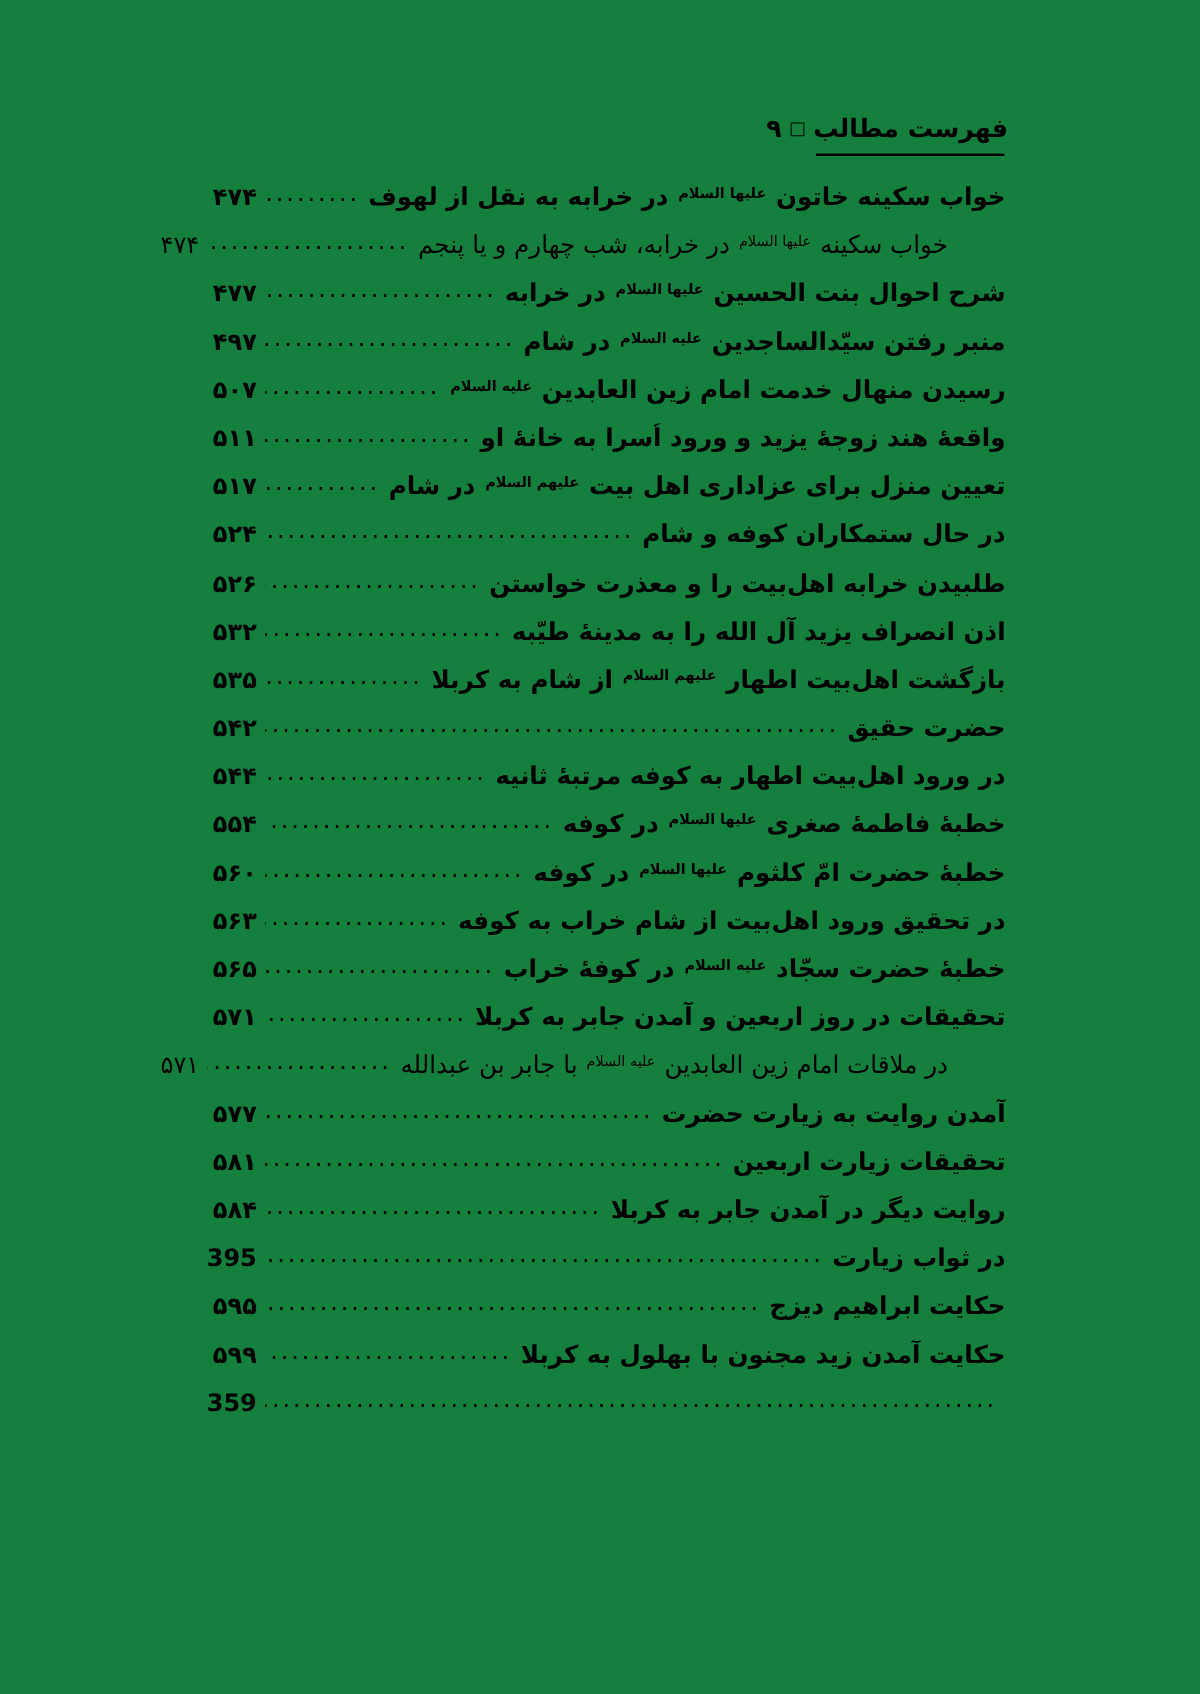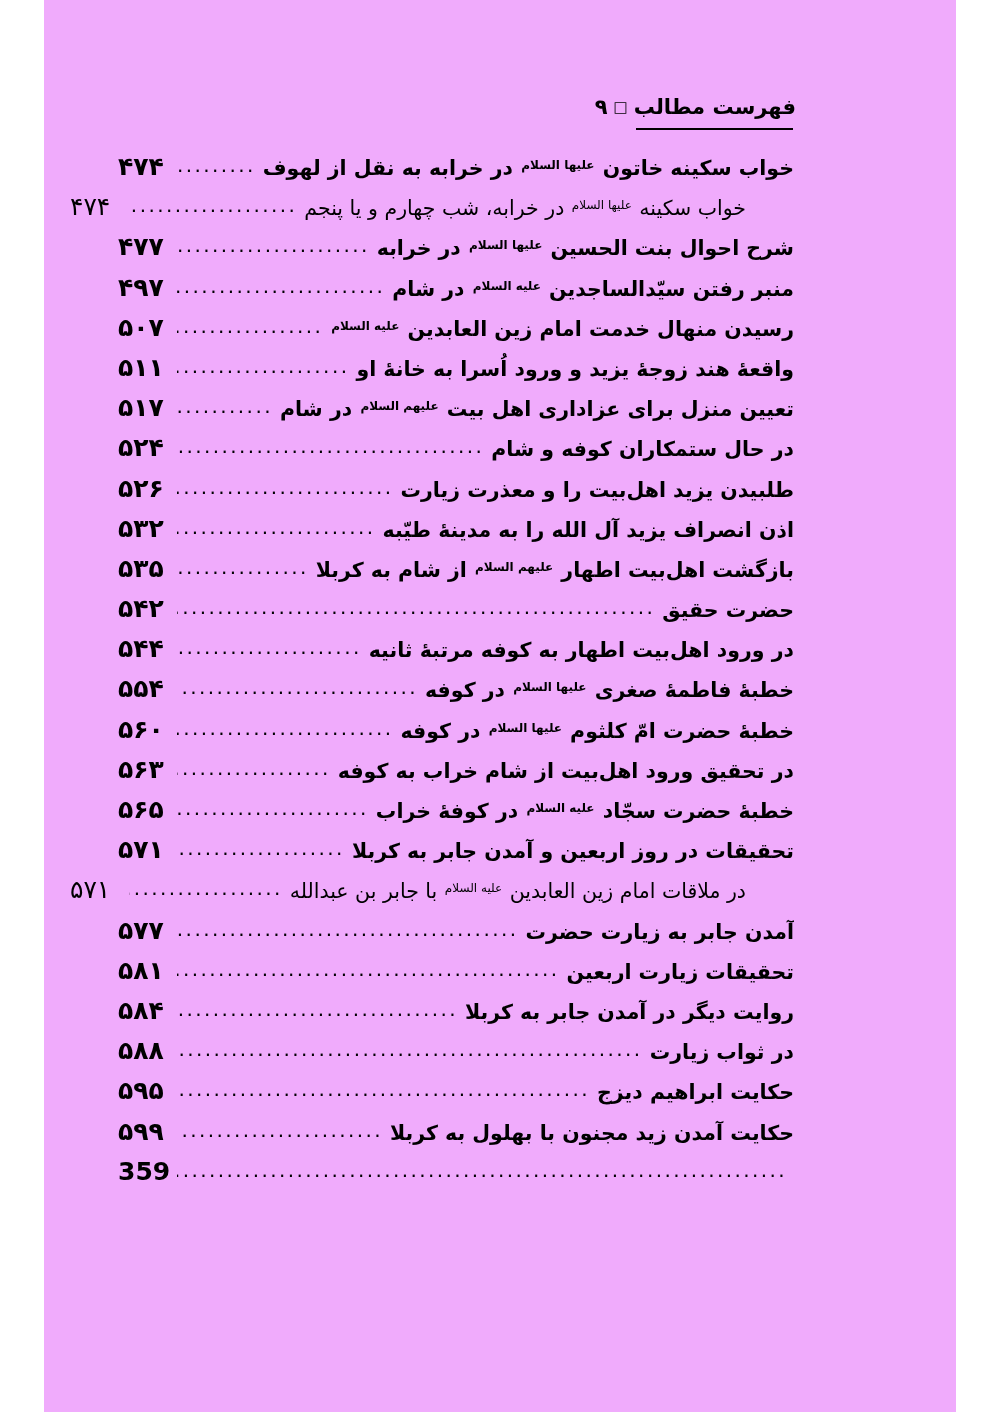--- a/index.html
+++ b/index.html
@@ -3,23 +3,23 @@
 <meta charset="utf-8">
 <title>فهرست مطالب</title>
 <style>
   html, body {
     margin: 0;
     padding: 0;
     background: #ffffff;
   }
   .page {
     position: relative;
-    width: 912px;
+    width: 1000px;
     height: 1412px;
-    background: #f0abfc;
+    background: #15803d;
     margin: 0 auto;
     overflow: hidden;
     font-family: "DejaVu Sans", "Liberation Sans", sans-serif;
     direction: rtl;
   }
 
   
   .header {
     position: absolute;
     top: 95px;
@@ -87,27 +87,27 @@
     margin: 0 7px;
     font-size: 20px;
     color: #000;
     line-height: 1;
     position: relative;
     top: -3px;
     letter-spacing: 2.4px;
   }
   .toc-page {
     flex: 0 0 auto;
-    font-size: 25px;
+    font-size: 20px;
     font-weight: bold;
     color: #000;
     white-space: nowrap;
     direction: ltr;
     unicode-bidi: embed;
-    text-align: left;
+    text-align: right;
     min-width: 52px;
   }
   .toc-row.level-2 .toc-page { font-weight: normal; }
 
   .hon {
     font-size: 12px;
     vertical-align: 6px;
     margin: 0 1px;
     display: inline-block;
     line-height: 1;
@@ -158,21 +158,21 @@
         <span class="toc-title">تعیین منزل برای عزاداری اهل بیت <span class="hon">علیهم السلام</span> در شام</span>
         <span class="toc-dots">........................................................................................................................</span>
         <span class="toc-page">۵۱۷</span>
       </div>
       <div class="toc-row level-1">
         <span class="toc-title">در حال ستمکاران کوفه و شام</span>
         <span class="toc-dots">........................................................................................................................</span>
         <span class="toc-page">۵۲۴</span>
       </div>
       <div class="toc-row level-1">
-        <span class="toc-title">طلبیدن یزید اهل‌بیت را و معذرت زیارت</span>
+        <span class="toc-title">طلبیدن خرابه اهل‌بیت را و معذرت خواستن</span>
         <span class="toc-dots">........................................................................................................................</span>
         <span class="toc-page">۵۲۶</span>
       </div>
       <div class="toc-row level-1">
         <span class="toc-title">اذن انصراف یزید آل الله را به مدینۀ طیّبه</span>
         <span class="toc-dots">........................................................................................................................</span>
         <span class="toc-page">۵۳۲</span>
       </div>
       <div class="toc-row level-1">
         <span class="toc-title">بازگشت اهل‌بیت اطهار <span class="hon">علیهم السلام</span> از شام به کربلا</span>
@@ -213,38 +213,38 @@
         <span class="toc-title">تحقیقات در روز اربعین و آمدن جابر به کربلا</span>
         <span class="toc-dots">........................................................................................................................</span>
         <span class="toc-page">۵۷۱</span>
       </div>
       <div class="toc-row level-2">
         <span class="toc-title">در ملاقات امام زین العابدین <span class="hon">علیه السلام</span> با جابر بن عبدالله</span>
         <span class="toc-dots">........................................................................................................................</span>
         <span class="toc-page">۵۷۱</span>
       </div>
       <div class="toc-row level-1">
-        <span class="toc-title">آمدن جابر به زیارت حضرت</span>
+        <span class="toc-title">آمدن روایت به زیارت حضرت</span>
         <span class="toc-dots">........................................................................................................................</span>
         <span class="toc-page">۵۷۷</span>
       </div>
       <div class="toc-row level-1">
         <span class="toc-title">تحقیقات زیارت اربعین</span>
         <span class="toc-dots">........................................................................................................................</span>
         <span class="toc-page">۵۸۱</span>
       </div>
       <div class="toc-row level-1">
         <span class="toc-title">روایت دیگر در آمدن جابر به کربلا</span>
         <span class="toc-dots">........................................................................................................................</span>
         <span class="toc-page">۵۸۴</span>
       </div>
       <div class="toc-row level-1">
         <span class="toc-title">در ثواب زیارت</span>
         <span class="toc-dots">........................................................................................................................</span>
-        <span class="toc-page">۵۸۸</span>
+        <span class="toc-page">395</span>
       </div>
       <div class="toc-row level-1">
         <span class="toc-title">حکایت ابراهیم دیزج</span>
         <span class="toc-dots">........................................................................................................................</span>
         <span class="toc-page">۵۹۵</span>
       </div>
       <div class="toc-row level-1">
         <span class="toc-title">حکایت آمدن زید مجنون با بهلول به کربلا</span>
         <span class="toc-dots">........................................................................................................................</span>
         <span class="toc-page">۵۹۹</span>

